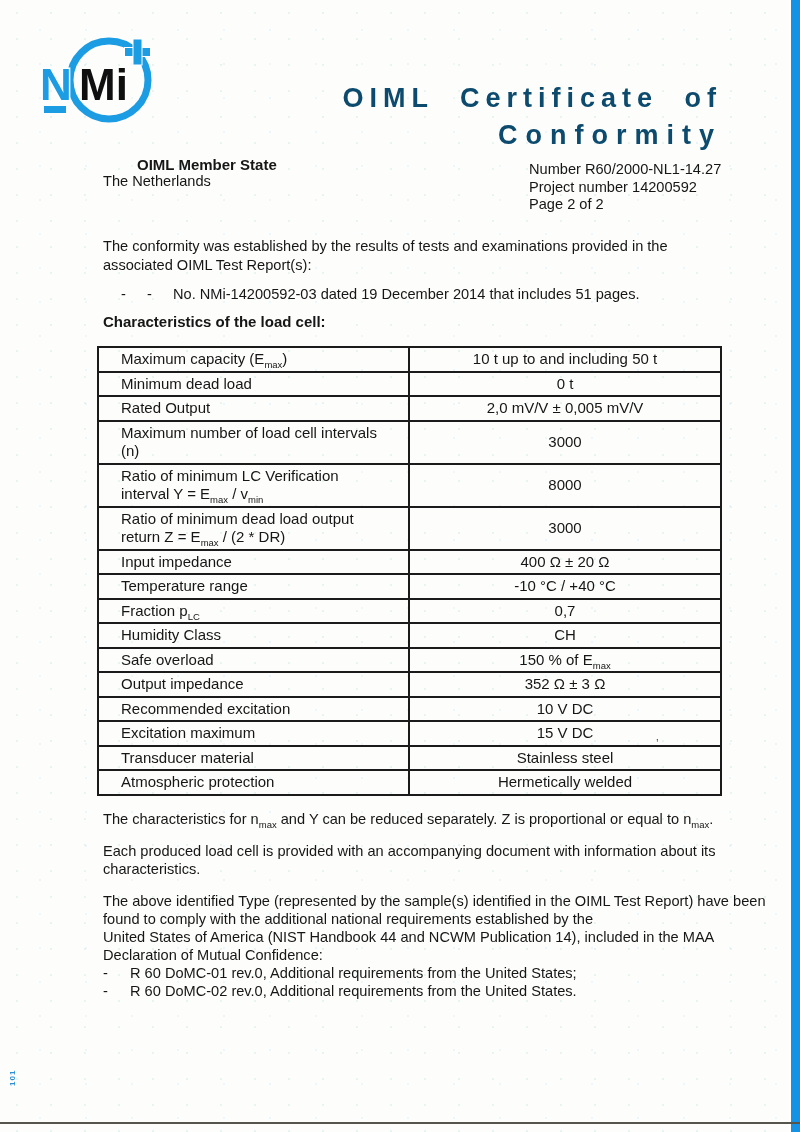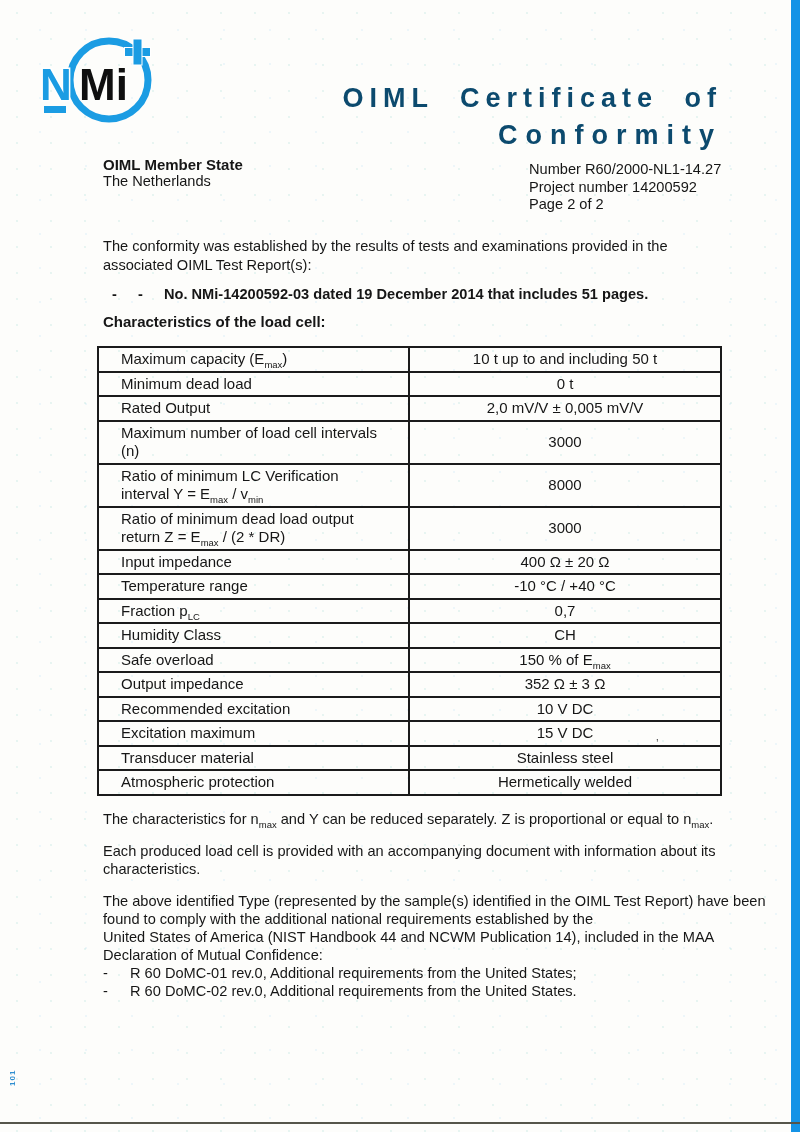--- a/index.html
+++ b/index.html
@@ -21,25 +21,25 @@
   .side-code{left:8px;top:1086px;color:#2f8ed0;font-size:8px;letter-spacing:1px;
     transform:rotate(-90deg);transform-origin:left top;font-weight:bold;}
   
   .logo{left:38px;top:36px;}
   
   .title{right:78px;top:80px;text-align:right;font-weight:bold;color:#0c4a6e;}
   .title-line1{font-size:27px;letter-spacing:6px;word-spacing:13px;line-height:37px;}
   .title-line2{font-size:27px;letter-spacing:8px;line-height:37px;}
   
   .meta-left{left:103px;top:156px;font-size:14.6px;line-height:17px;}
-  .meta-left .b{font-weight:bold;font-size:15px;}
+  .meta-left .b{font-weight:bold;font-size:15px;margin-left:34px;}
   .meta-right{left:529px;top:161px;font-size:14.6px;line-height:17.5px;}
   
   .intro{left:103px;top:237px;width:636px;font-size:14.6px;line-height:19px;}
-  .report-line{left:112px;top:286px;font-size:14.6px;font-weight:bold;}
+  .report-line{left:121px;top:286px;font-size:14.6px;}
   .report-line .dash{display:inline-block;width:26px;}
   .table-heading{left:103px;top:313px;font-size:15px;font-weight:bold;}
   
   table.chars{left:97px;top:346px;width:625px;position:absolute;border-collapse:collapse;}
   table.chars td{border:2px solid #1b1b1b;font-size:15px;line-height:18.5px;padding:2px 22px;}
   td.c-label{width:265px;}
   td.c-value{text-align:center;}
   sub{font-size:9.5px;line-height:0;}
   
   .notes{left:103px;top:810px;width:648px;font-size:14.6px;line-height:18px;}

